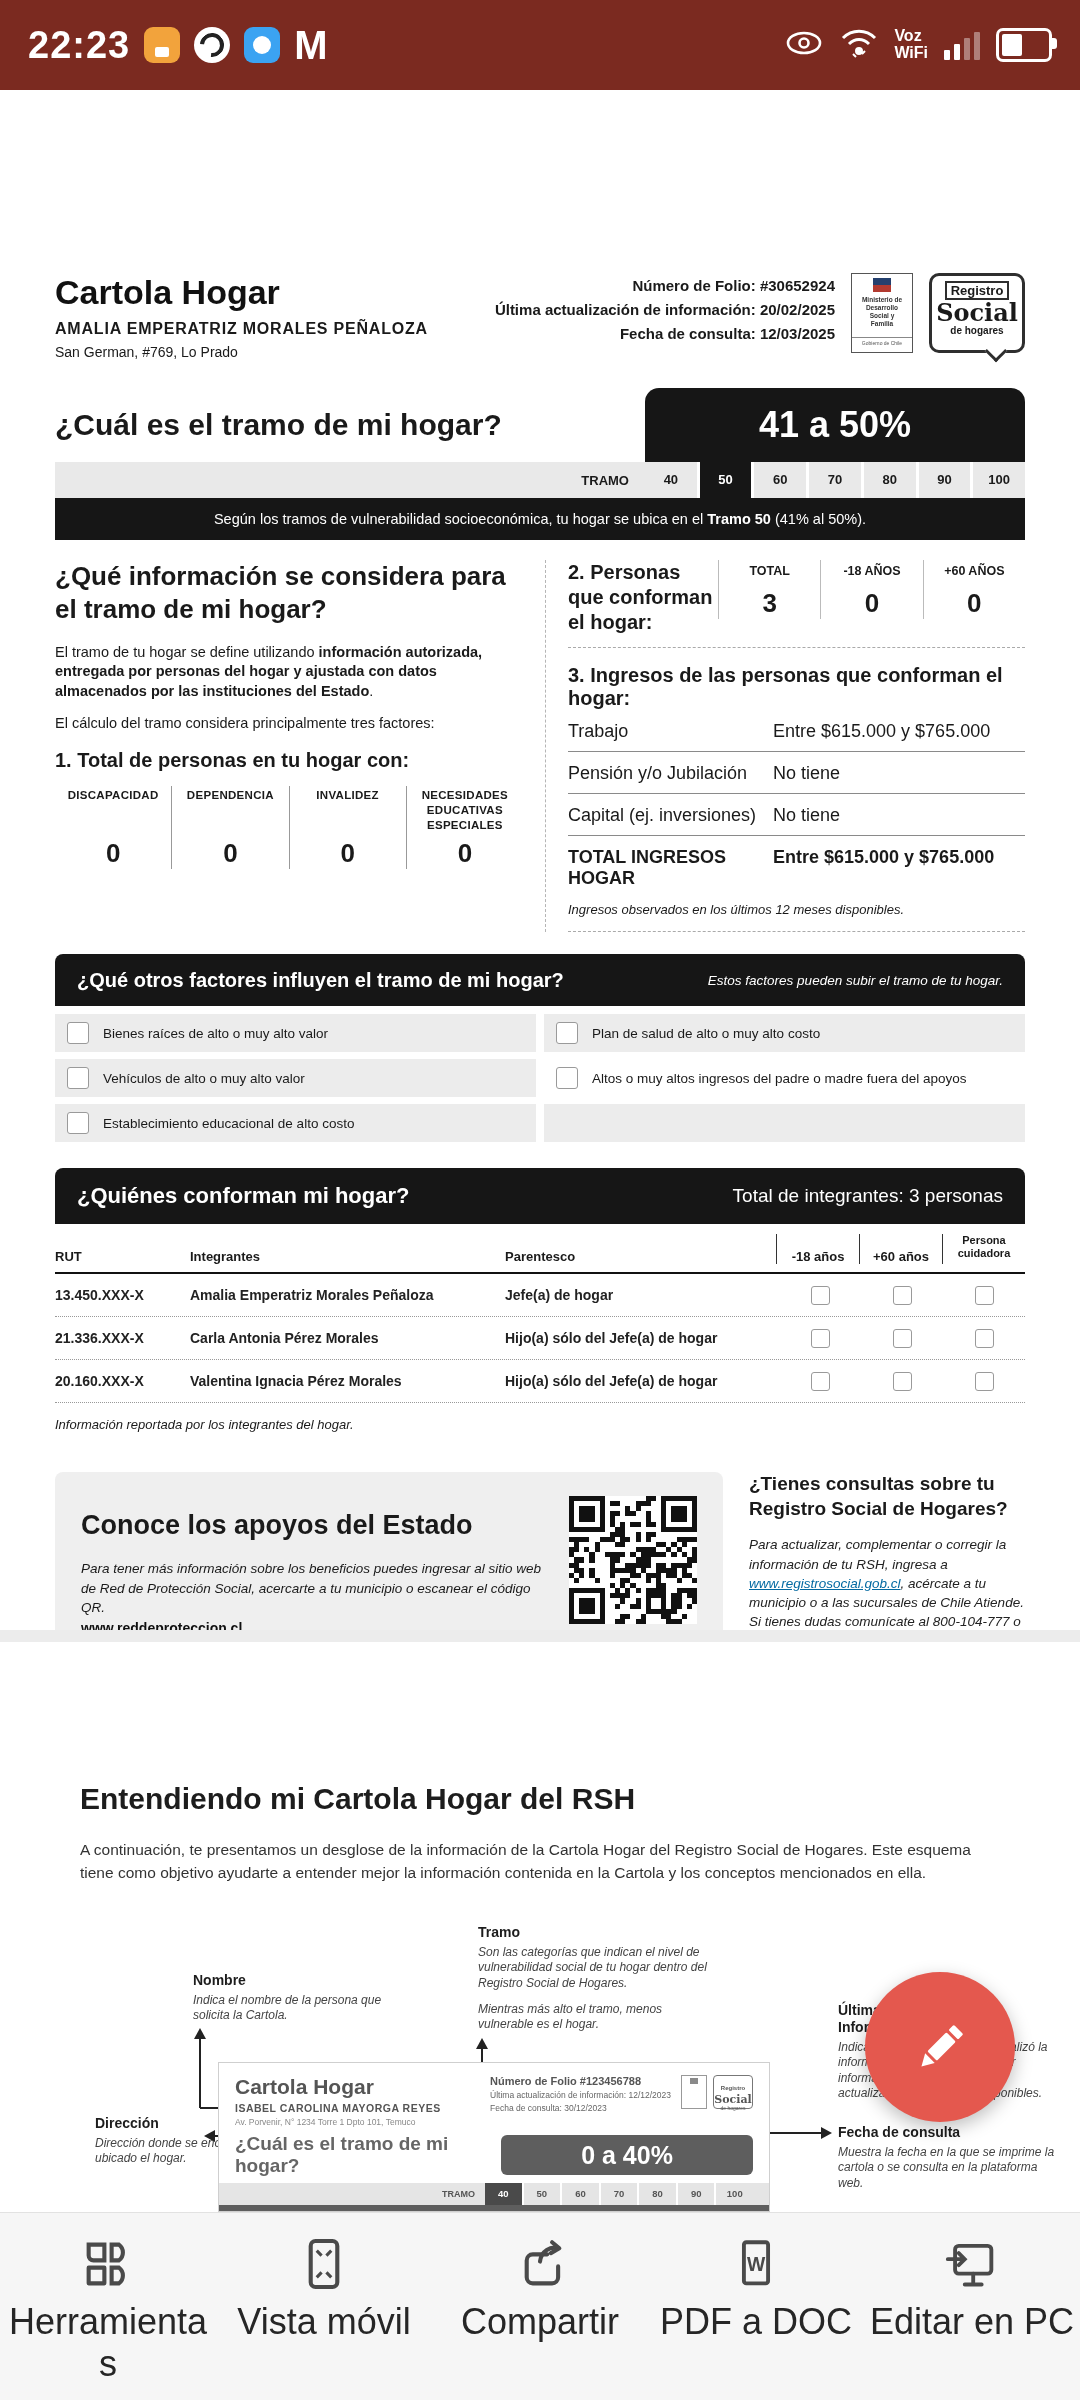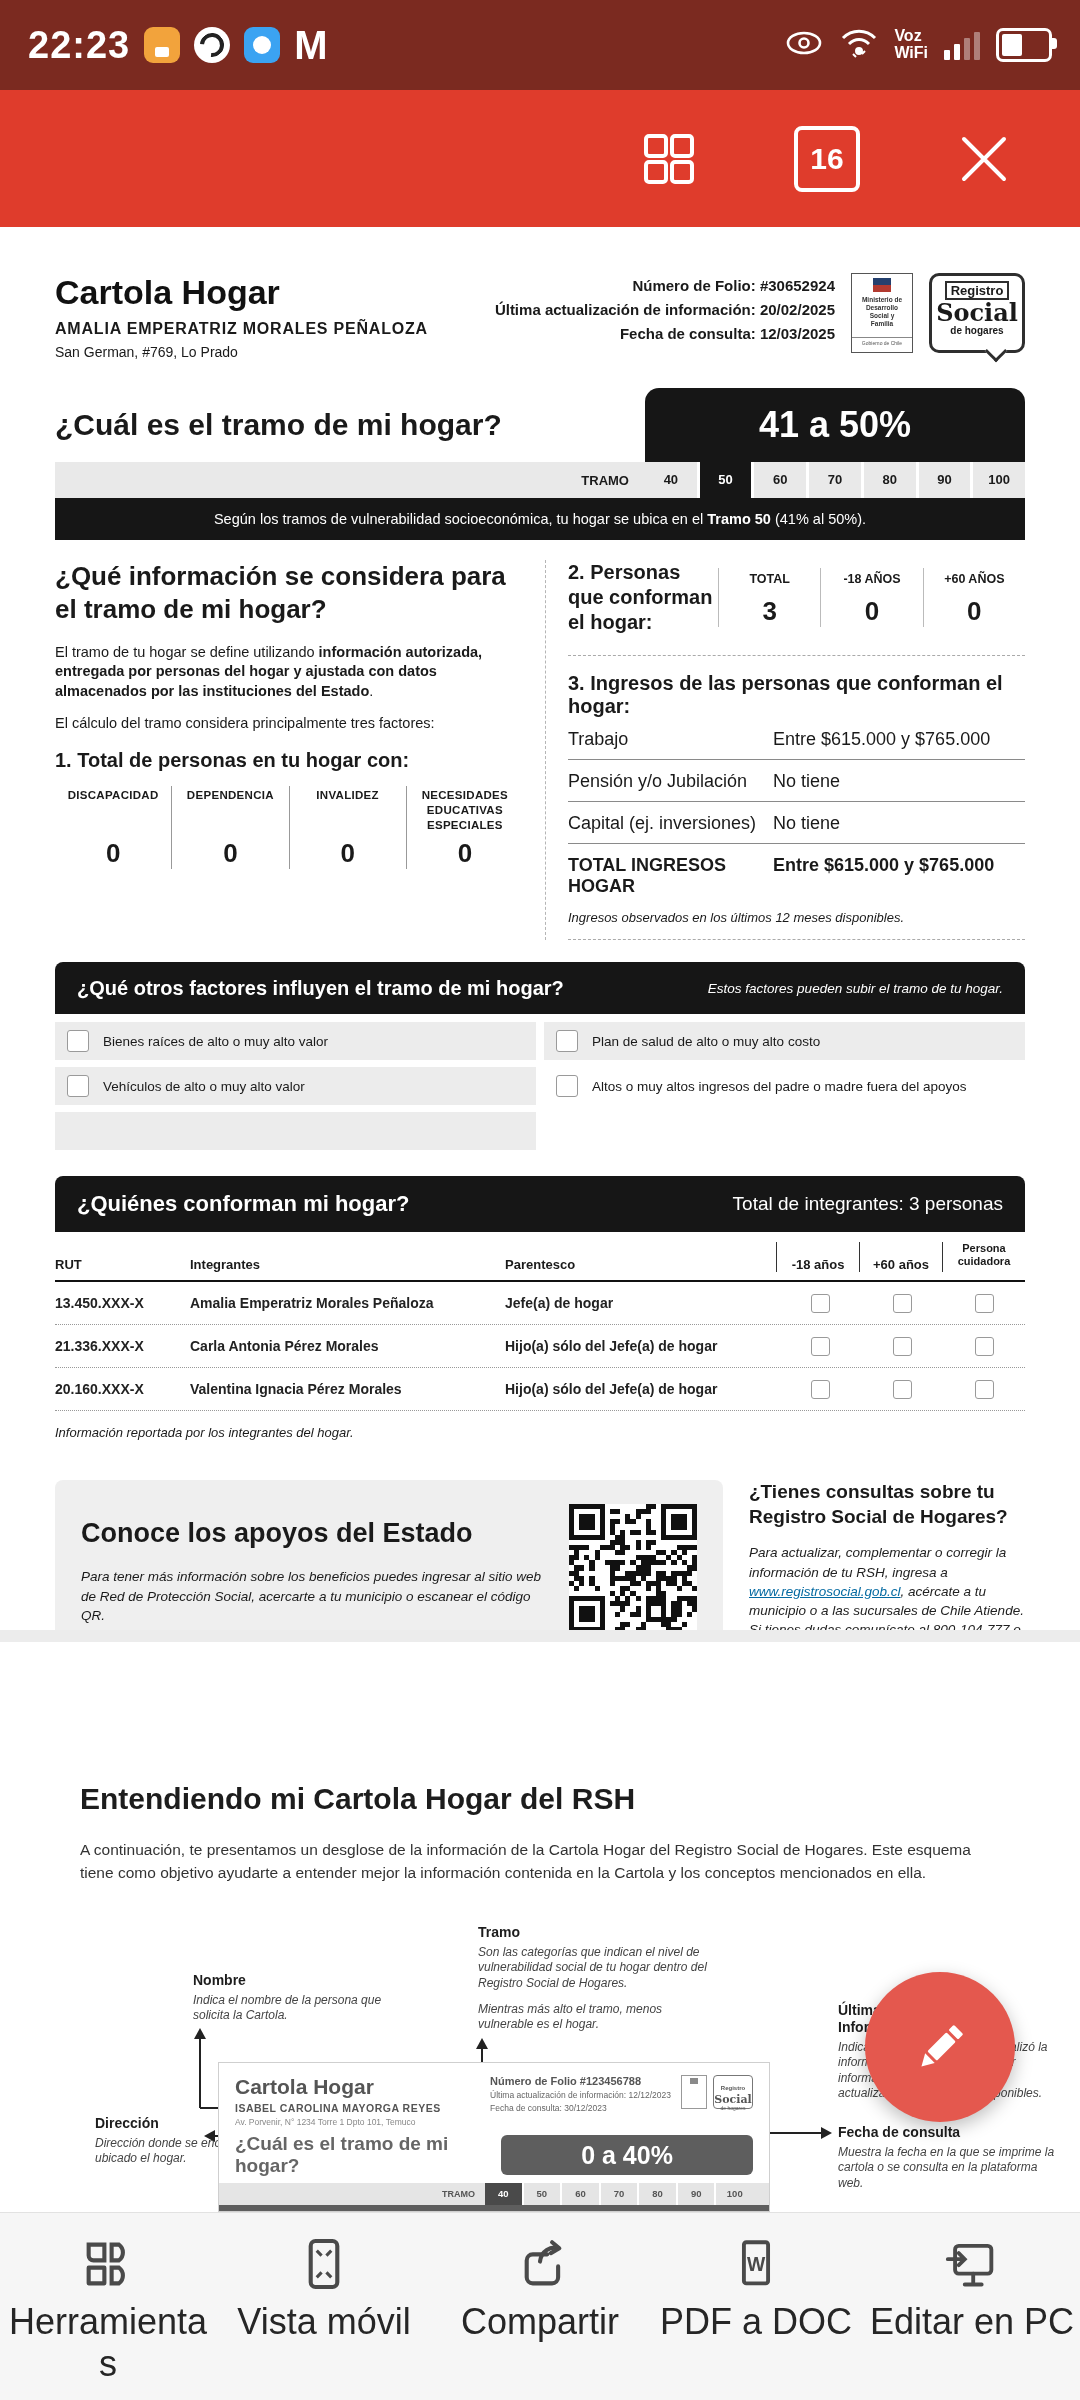--- a/index.html
+++ b/index.html
@@ -76,21 +76,21 @@
   .info-h{font-size:26px;font-weight:bold;line-height:1.28;}
   .info-p{font-size:14.5px;line-height:1.35;margin-top:16px;}
   .info-p2{font-size:14.5px;margin-top:14px;}
   .f1-title{font-size:20px;font-weight:bold;margin-top:18px;}
   .stats{display:flex;margin-top:14px;}
   .stat{flex:1;border-left:1px solid #999;text-align:center;padding:2px 6px 0;}
   .stat:first-child{border-left:none;}
   .stat .lb{font-size:11.5px;font-weight:bold;letter-spacing:.3px;line-height:1.3;min-height:46px;}
   .stat .vl{font-size:26px;font-weight:bold;margin-top:4px;}
 
-  .persons{display:flex;align-items:center;padding-bottom:20px;border-bottom:1px dashed #aaa;}
+  .persons{display:flex;align-items:flex-start;padding-bottom:12px;border-bottom:1px dashed #aaa;}
   .p-title{width:150px;font-size:20px;font-weight:bold;line-height:1.25;}
   .p-cell{flex:1;text-align:center;border-left:1px solid #bbb;padding-top:4px;}
   .p-cell:first-of-type{border-left:none;}
   .p-cell .lb{font-size:12.5px;font-weight:bold;}
   .p-cell .vl{font-size:26px;font-weight:bold;margin-top:10px;}
   .inc-title{font-size:20px;font-weight:bold;margin-top:16px;}
   .inc-row{display:flex;padding:11px 0 9px;border-bottom:1px solid #8a8a8a;font-size:18px;}
   .inc-row .lb{width:205px;}
   .inc-row .vl{flex:1;}
   .inc-row.total{border-bottom:none;font-weight:bold;}
@@ -226,36 +226,20 @@
           <i class="dim" style="height:22px"></i>
           <i class="dim" style="height:28px"></i>
       </span>
       <span class="battery">
           <i></i>
           <u></u>
         </span>
     </div>
   </div>
 
-  <div class="appbar">
-    <span class="ab-btn">
-      <svg width="58" height="58" viewBox="0 0 58 58" fill="none" stroke="#fff" stroke-width="4">
-        <rect x="6" y="6" width="20" height="20" rx="3"></rect>
-          <rect x="32" y="6" width="20" height="20" rx="3"></rect>
-        <rect x="6" y="32" width="20" height="20" rx="3"></rect>
-          <rect x="32" y="32" width="20" height="20" rx="3"></rect>
-      </svg>
-    </span>
-    <span class="pagebox">16</span>
-    <span class="ab-btn">
-      <svg width="56" height="56" viewBox="0 0 56 56" stroke="#fff" stroke-width="4" stroke-linecap="round">
-        <path d="M8 8 L48 48 M48 8 L8 48"></path>
-      </svg>
-    </span>
-  </div>
 
   <div class="page1">
 
     <div class="doc-header">
       <div>
         <div class="dh-title">Cartola Hogar</div>
         <div class="dh-name">AMALIA EMPERATRIZ MORALES PEÑALOZA</div>
         <div class="dh-addr">San German, #769, Lo Prado</div>
       </div>
       <div class="dh-right">
@@ -380,20 +364,24 @@
             <span class="cb"></span>
             <span class="txt">Plan de salud de alto o muy alto costo</span>
           </div>
         <div class="f-cell">
             <span class="cb"></span>
             <span class="txt">Vehículos de alto o muy alto valor</span>
           </div>
         <div class="f-cell plain">
             <span class="cb"></span>
             <span class="txt">Altos o muy altos ingresos del padre o madre fuera del apoyos</span>
+          </div>
+        <div class="f-cell">
+            <span class="cb"></span>
+            <span class="txt">Establecimiento educacional de alto costo</span>
           </div>
         <div class="f-cell"></div>
       </div>
     </div>
 
     <div class="members">
       <div class="sec-bar">
         <span class="t">¿Quiénes conforman mi hogar?</span>
         <span class="n">Total de integrantes: 3 personas</span>
       </div>

